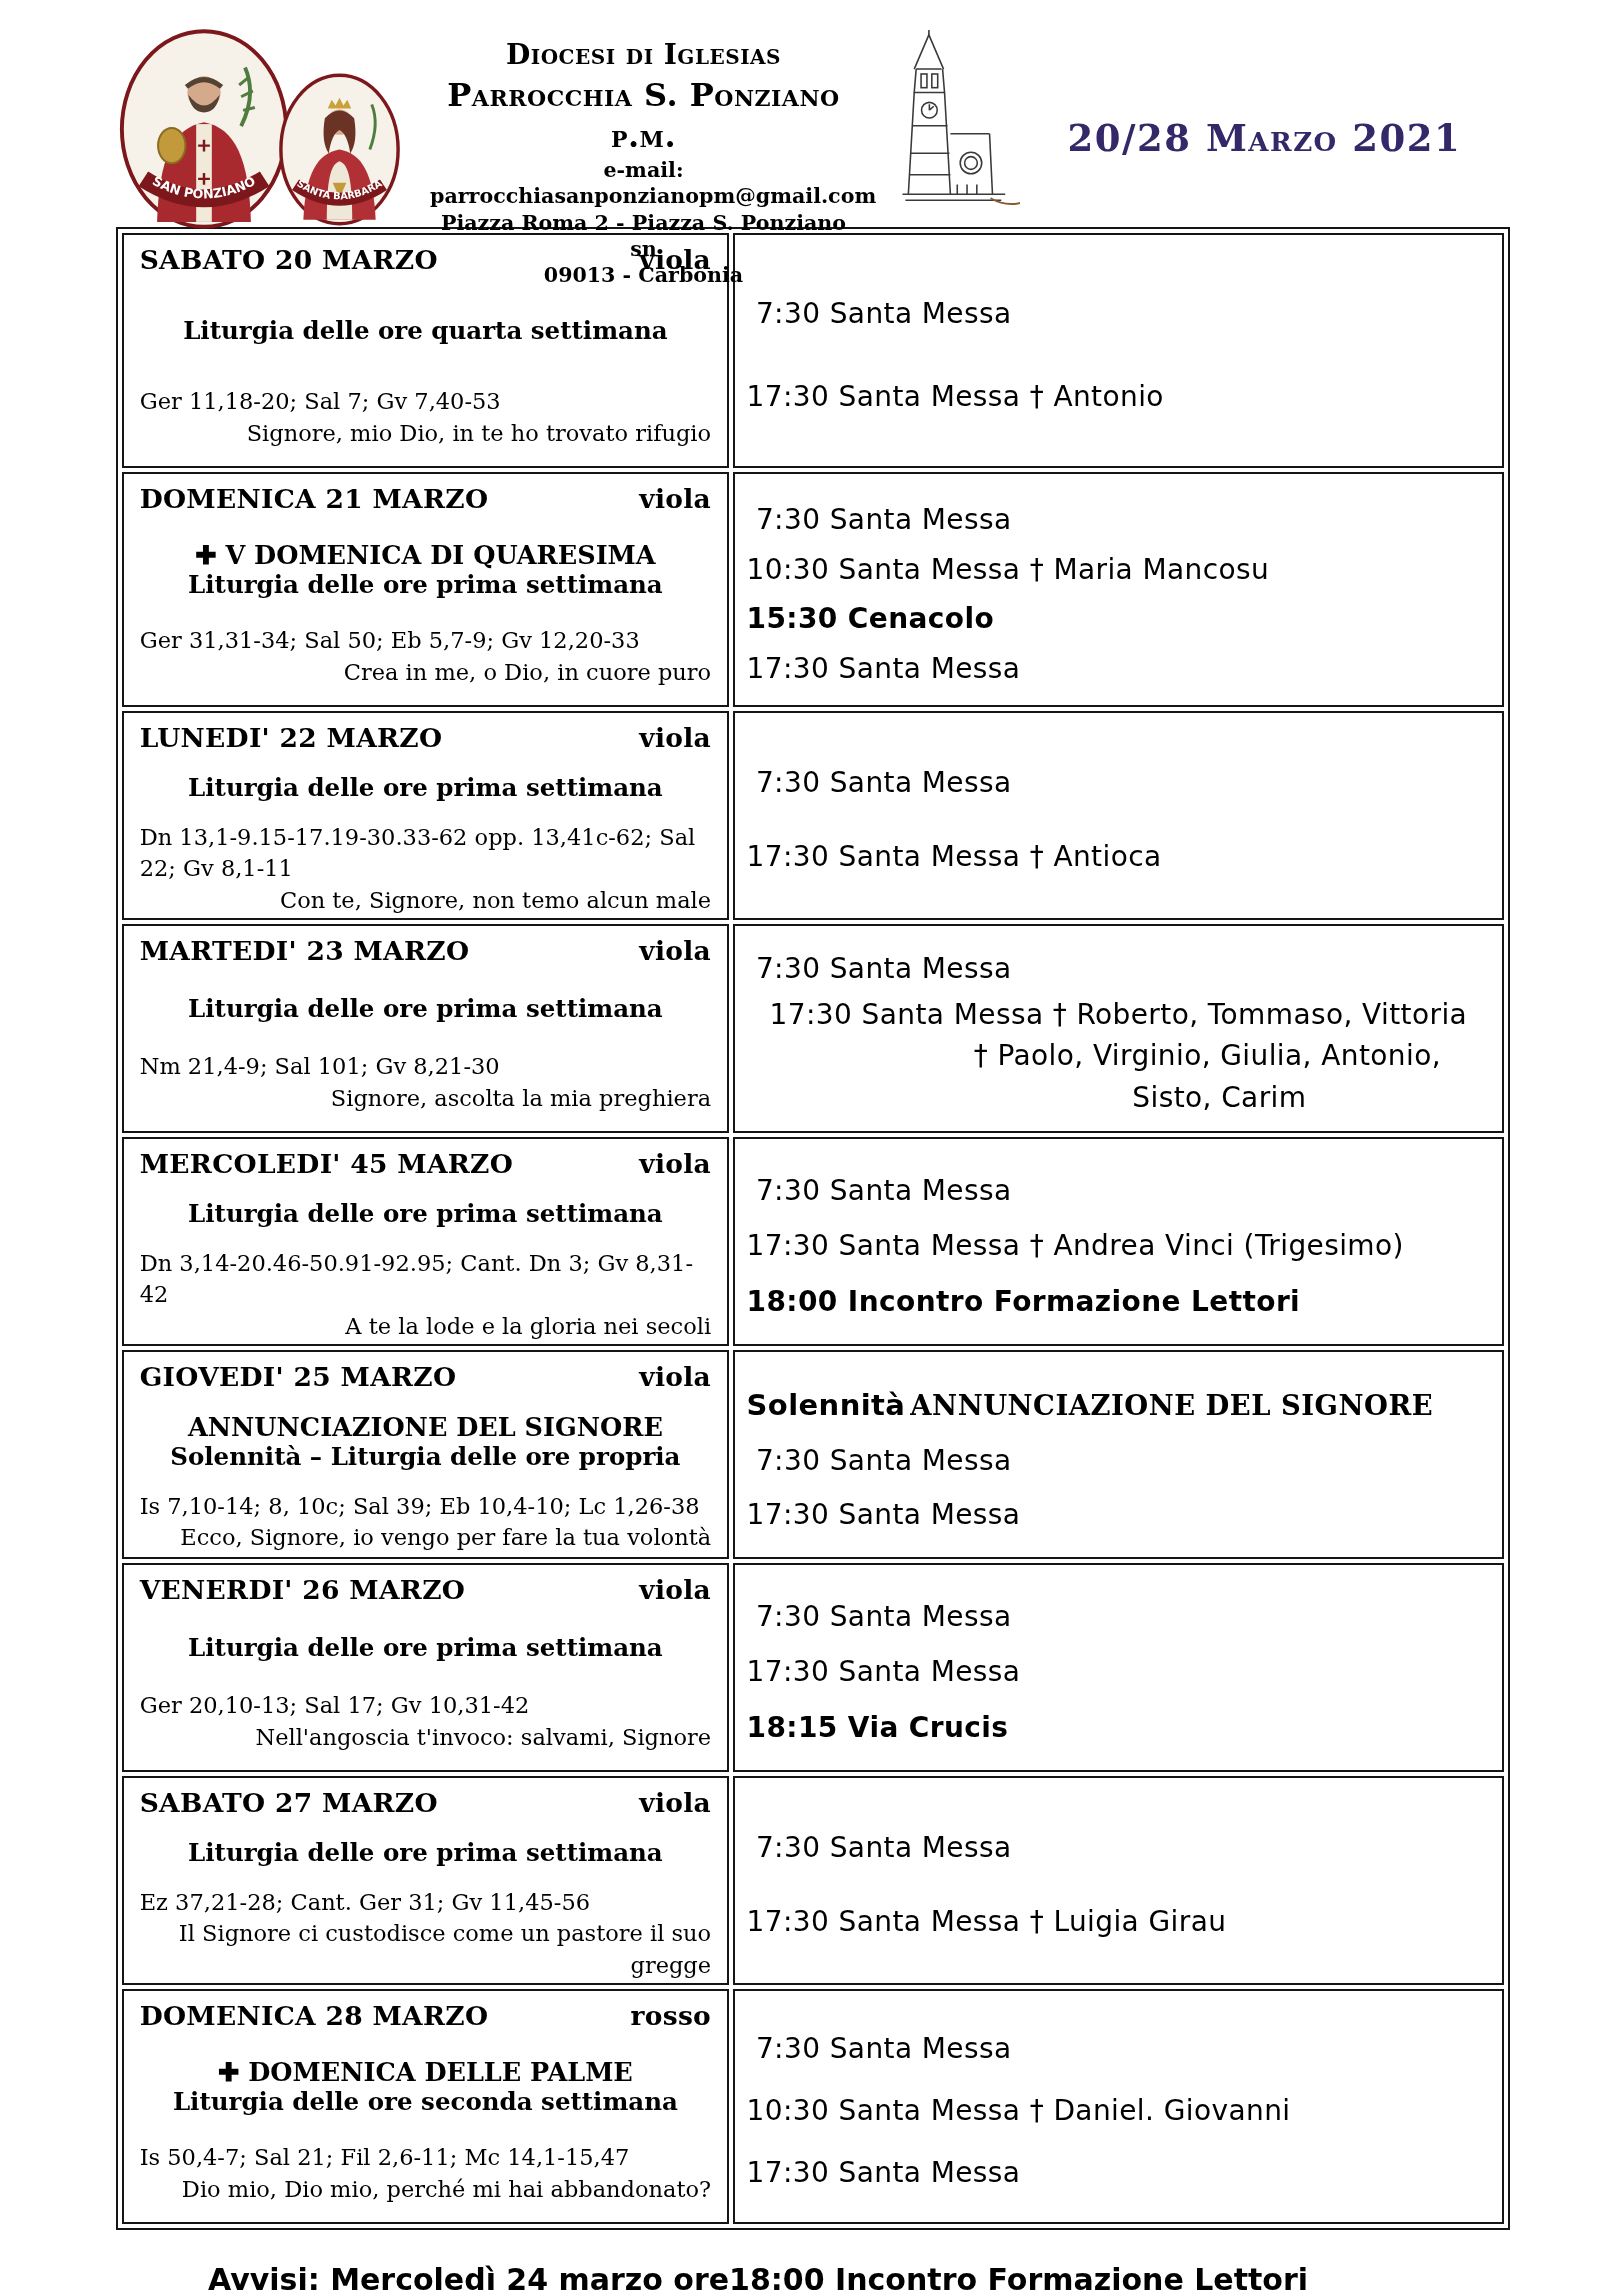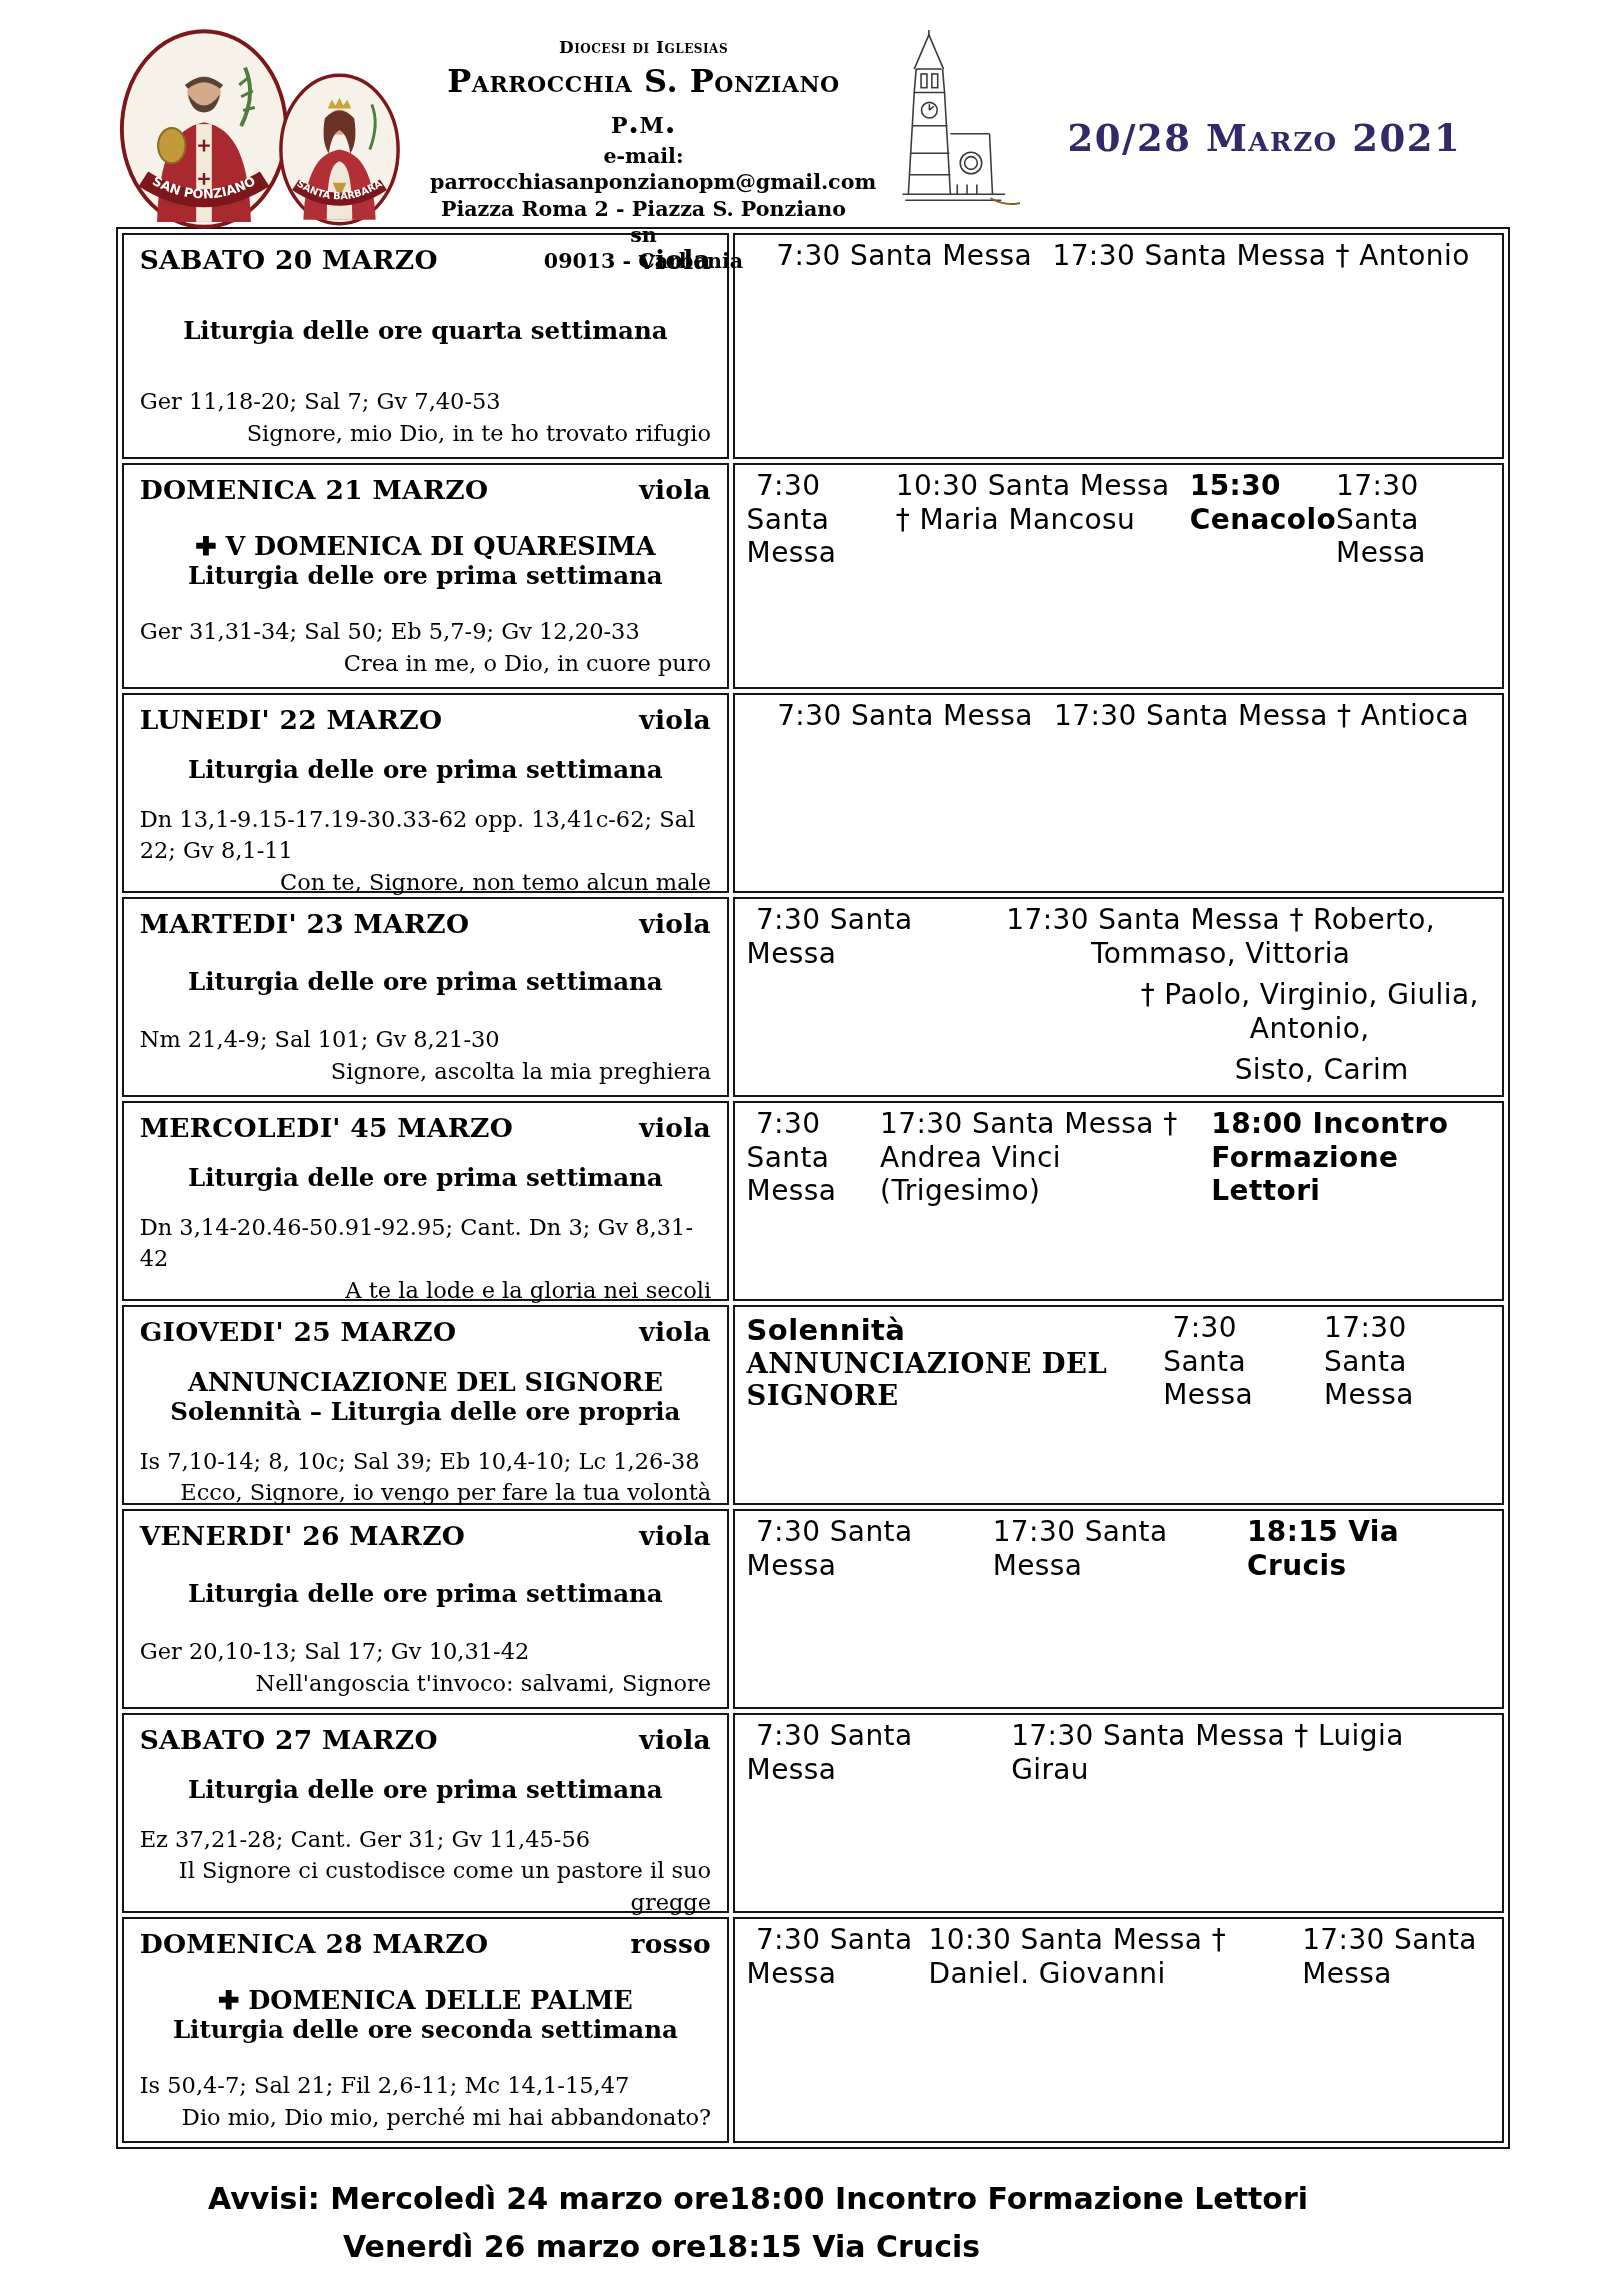--- a/index.html
+++ b/index.html
@@ -5,37 +5,37 @@
   html,body{margin:0;padding:0;background:#e8e8e8;}
   .page{width:1621px;height:2293px;background:#ffffff;margin:0 auto;position:relative;
         box-sizing:border-box;padding:25.5px 112px 0 116px;color:#000;
         font-family:"DejaVu Serif","Liberation Serif",serif;}
   
   .hdr{display:flex;align-items:flex-start;height:186px;}
   .saints{display:flex;align-items:flex-start;width:314px;flex:0 0 auto;}
   .saint-right{margin-left:-15.7px;margin-top:45px;}
   .hdr-center{width:427px;flex:0 0 auto;text-align:center;font-weight:bold;line-height:1.28;margin-top:11.8px;}
   .sc{font-variant:small-caps;}
-  .h-diocese{font-size:17px;letter-spacing:0.5px;}
+  .h-diocese{font-size:28px;letter-spacing:0.5px;}
   .h-parish{font-size:32px;letter-spacing:0.5px;margin-top:2px;}
   .h-line{font-size:20.6px;}
   .tower-wrap{flex:0 0 auto;margin-left:15.7px;margin-top:2px;}
   .hdr-date{flex:1;text-align:center;margin-top:90px;font-weight:bold;font-size:37px;
             color:#352868;letter-spacing:1.5px;}
   
   table.sched{border-collapse:separate;border-spacing:4.9px;border:2px solid #151515;
               width:1394px;margin-top:15.7px;table-layout:fixed;}
   table.sched td{border:2px solid #151515;padding:0;vertical-align:top;background:#fff;}
   td.ltd{width:44%;}
   td.rtd{width:56%;}
   .lcell{box-sizing:border-box;height:196px;display:flex;flex-direction:column;
          justify-content:space-between;padding:8.8px 15.7px 7.8px 15.7px;gap:20px;}
-  .rcell{box-sizing:border-box;height:196px;display:flex;flex-direction:row;
+  .rcell{box-sizing:border-box;height:196px;display:flex;flex-direction:column;
          justify-content:space-evenly;padding:3.9px 11.8px;
-         font-family:"DejaVu Sans","Liberation Sans",sans-serif;}
+         font-family:"DejaVu Sans","Liberation Sans",sans-serif;margin-top:9px;}
   tr.tall .lcell,tr.tall .rcell{height:222px;}
   .day-head{display:flex;justify-content:space-between;font-size:26.5px;font-weight:bold;letter-spacing:0.3px;}
   .mid{text-align:center;font-weight:bold;}
   .feast{font-size:25.5px;}
   .liturgia{font-size:24.5px;}
   .bottom{font-size:22.5px;line-height:1.4;}
   .readings{font-weight:normal;}
   .resp{font-weight:normal;text-align:right;}
   .evt{font-size:28px;letter-spacing:0.4px;white-space:pre-wrap;line-height:1.2;}
   .evt.b{font-weight:bold;}

